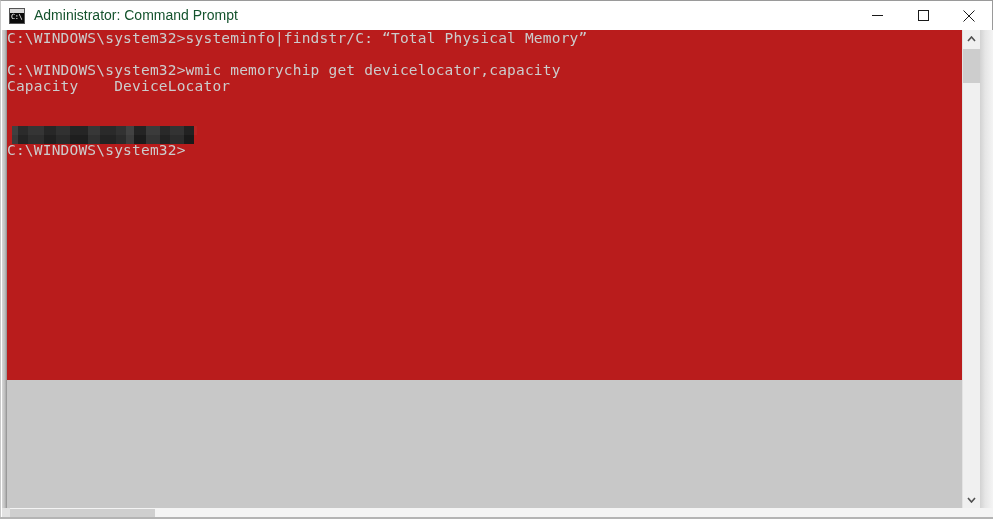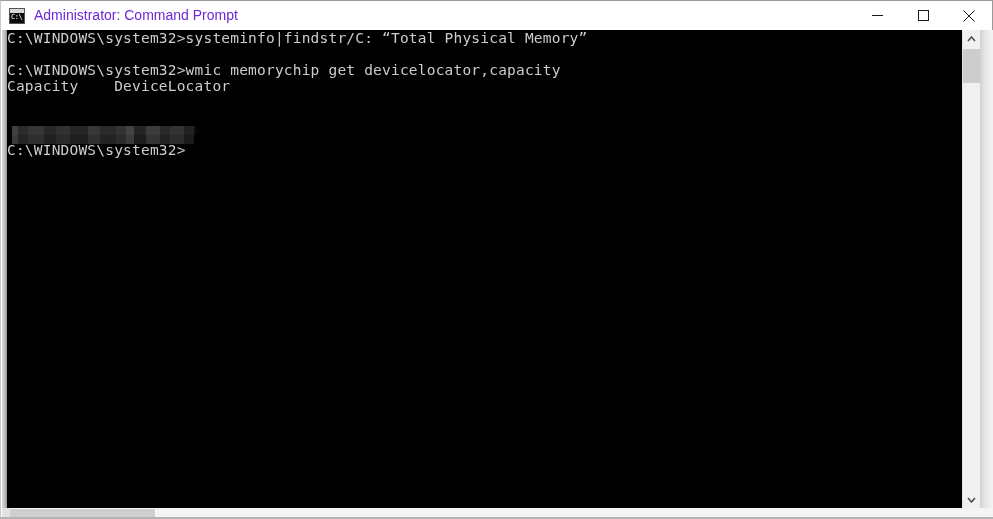--- a/index.html
+++ b/index.html
@@ -65,21 +65,21 @@
     top: 4px;
     font-family: "DejaVu Sans Mono", monospace;
     font-size: 7px;
     line-height: 9px;
     color: #ffffff;
     letter-spacing: -0.5px;
   }
   .title-text {
     font-family: "Liberation Sans", sans-serif;
     font-size: 14px;
-    color: #6d28d9;
+    color: #14532d;
     line-height: 29px;
     white-space: nowrap;
     user-select: none;
   }
   .win-controls {
     position: absolute;
     right: 0;
     top: 0;
     height: 29px;
     display: flex;
@@ -112,22 +112,22 @@
     width: 5px;
     height: 478px;
     background: linear-gradient(to right, #d7d7d7 0%, #bdbdbd 60%, #8e8e8e 100%);
   }
 
   .console-screen {
     position: absolute;
     left: 5px;
     top: 0;
     width: 955px;
-    height: 478px;
-    background: #000000;
+    height: 350px;
+    background: #b91c1c;
     overflow: hidden;
   }
 
   .console-text {
     position: absolute;
     left: 0;
     top: 0;
     margin: 0;
     padding: 0;
     color: #cccccc;

